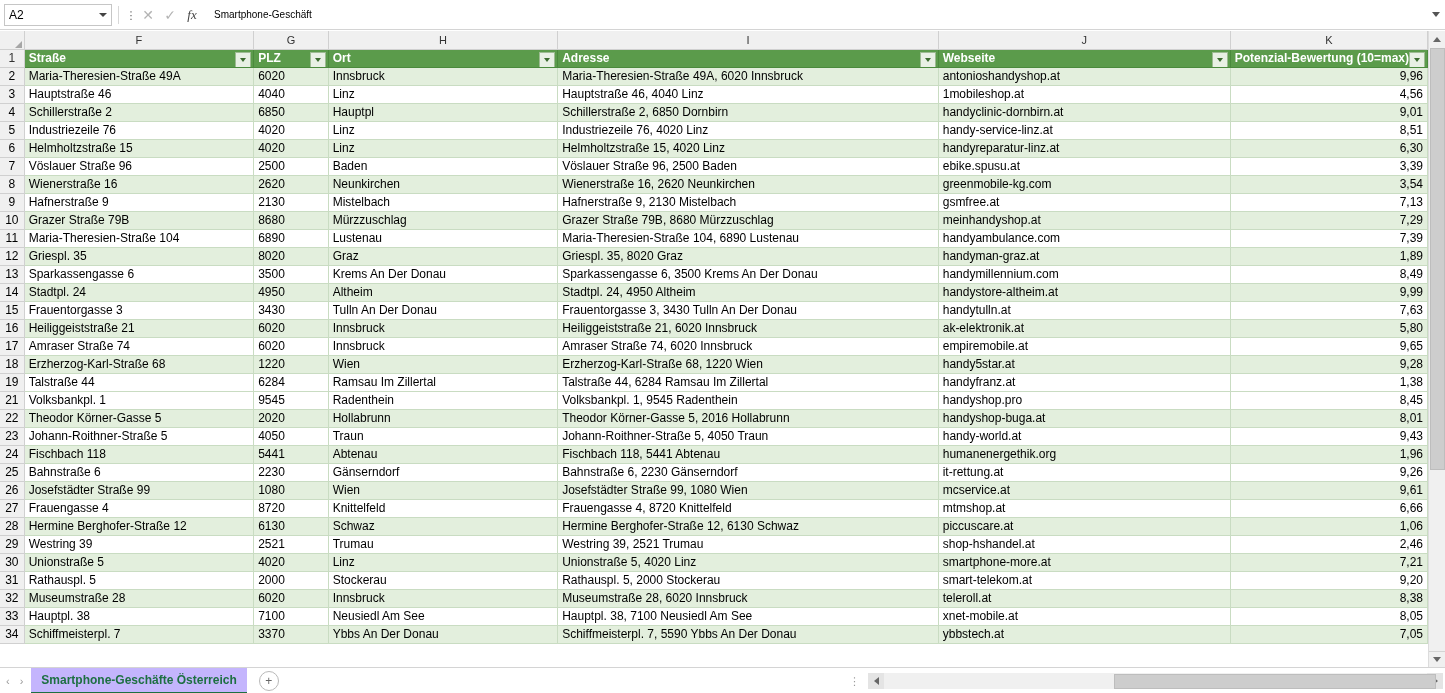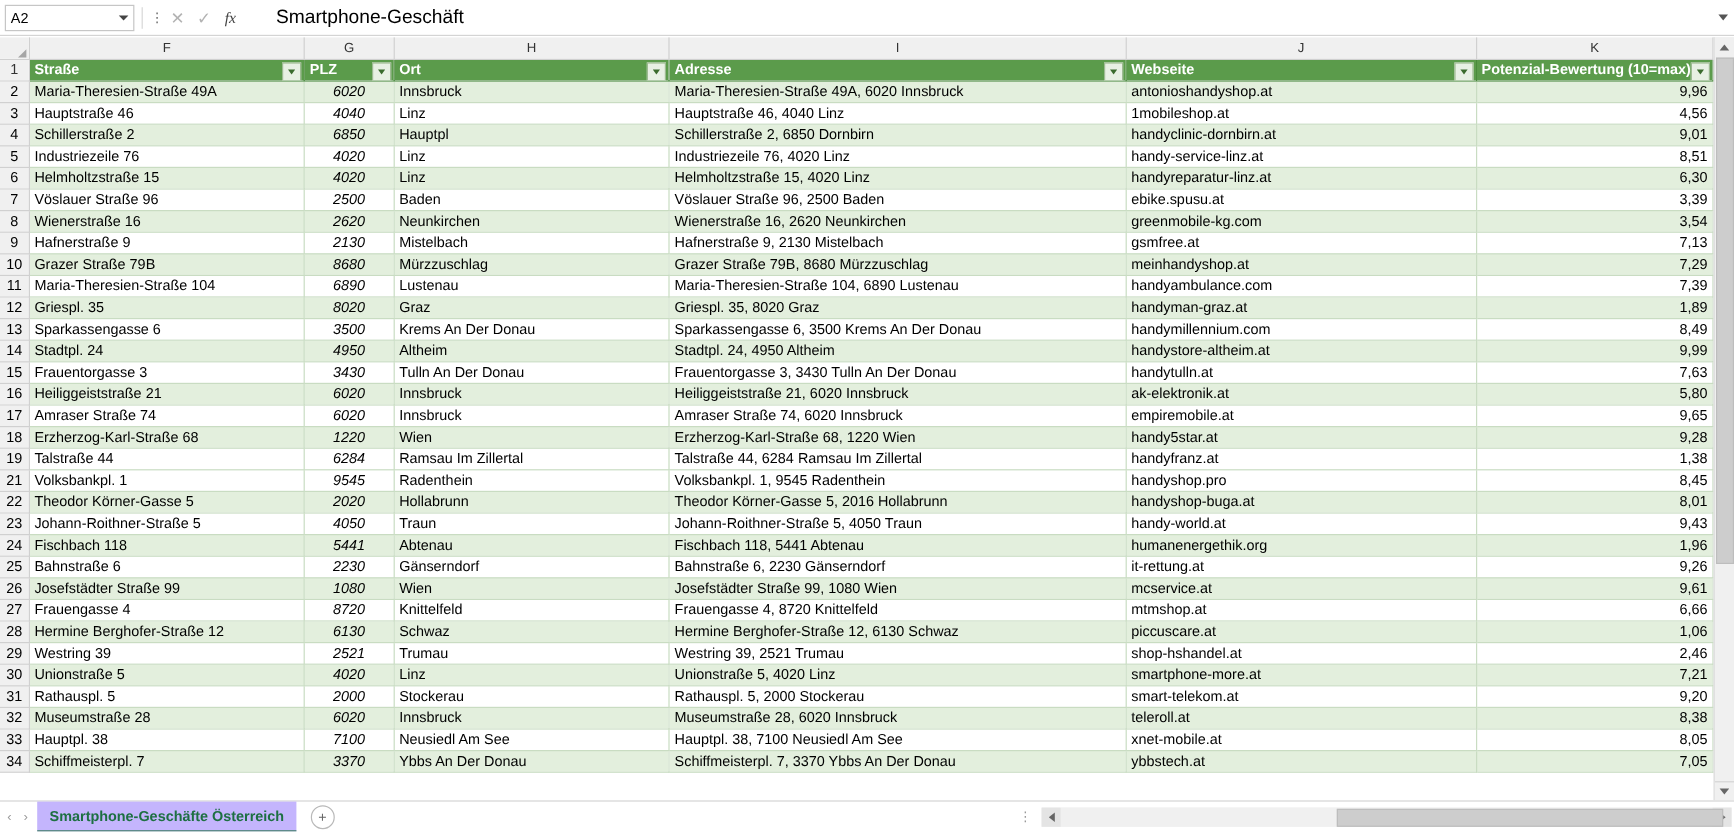--- a/index.html
+++ b/index.html
@@ -67,28 +67,28 @@
     display: flex;
     align-items: center;
     justify-content: center;
     color: #b3b3b3;
     font-size: 14px;
   }
   .fb-btn.fx { color: #444; font-style: italic; font-family: "Liberation Serif", serif; font-size: 13px; }
   .formula-input {
     flex: 1;
     height: 22px;
-    margin-left: 22px;
+    margin-left: 6px;
     margin-right: 2px;
     border: 1px solid transparent;
     display: flex;
     align-items: center;
     padding: 0 4px;
     box-sizing: border-box;
-    font-size: 16px;
+    font-size: 10px;
   }
   .fb-expand {
     width: 18px;
     height: 22px;
     display: flex;
     align-items: center;
     justify-content: center;
   }
   .caret-down {
     width: 0; height: 0;
@@ -205,21 +205,21 @@
   }
   tr.data.band-a td { background: #ffffff; }
   tr.data.band-b td { background: #e3efdd; }
   tr.data td.rowhead {
     background: #f0f0f0;
     border: 1px solid #d0d0d0;
     border-left: none;
     padding: 0;
   }
   td.num { text-align: right; padding-right: 6px; }
-  td.plz { text-align: center; font-style: italic; }
+  td.plz { text-align: left; }
 
   
   col.c-row { width: 24px; }
   col.c-f   { width: 228px; }
   col.c-g   { width: 74px; }
   col.c-h   { width: 228px; }
   col.c-i   { width: 378px; }
   col.c-j   { width: 290px; }
   col.c-k   { width: 196px; }
 
@@ -696,21 +696,21 @@
             <td>Neusiedl Am See</td>
             <td>Hauptpl. 38, 7100 Neusiedl Am See</td>
             <td>xnet-mobile.at</td>
             <td class="num">8,05</td>
           </tr>
           <tr class="data band-b">
             <td class="rowhead">34</td>
             <td>Schiffmeisterpl. 7</td>
             <td class="plz">3370</td>
             <td>Ybbs An Der Donau</td>
-            <td>Schiffmeisterpl. 7, 3370 Ybbs An Der Donau</td>
+            <td>Schiffmeisterpl. 7, 5590 Ybbs An Der Donau</td>
             <td>ybbstech.at</td>
             <td class="num">7,05</td>
           </tr>
         </tbody>
     </table>
   </div>
 
   <div class="vscroll">
     <div class="arrow">
         <span class="tri-up"></span>

